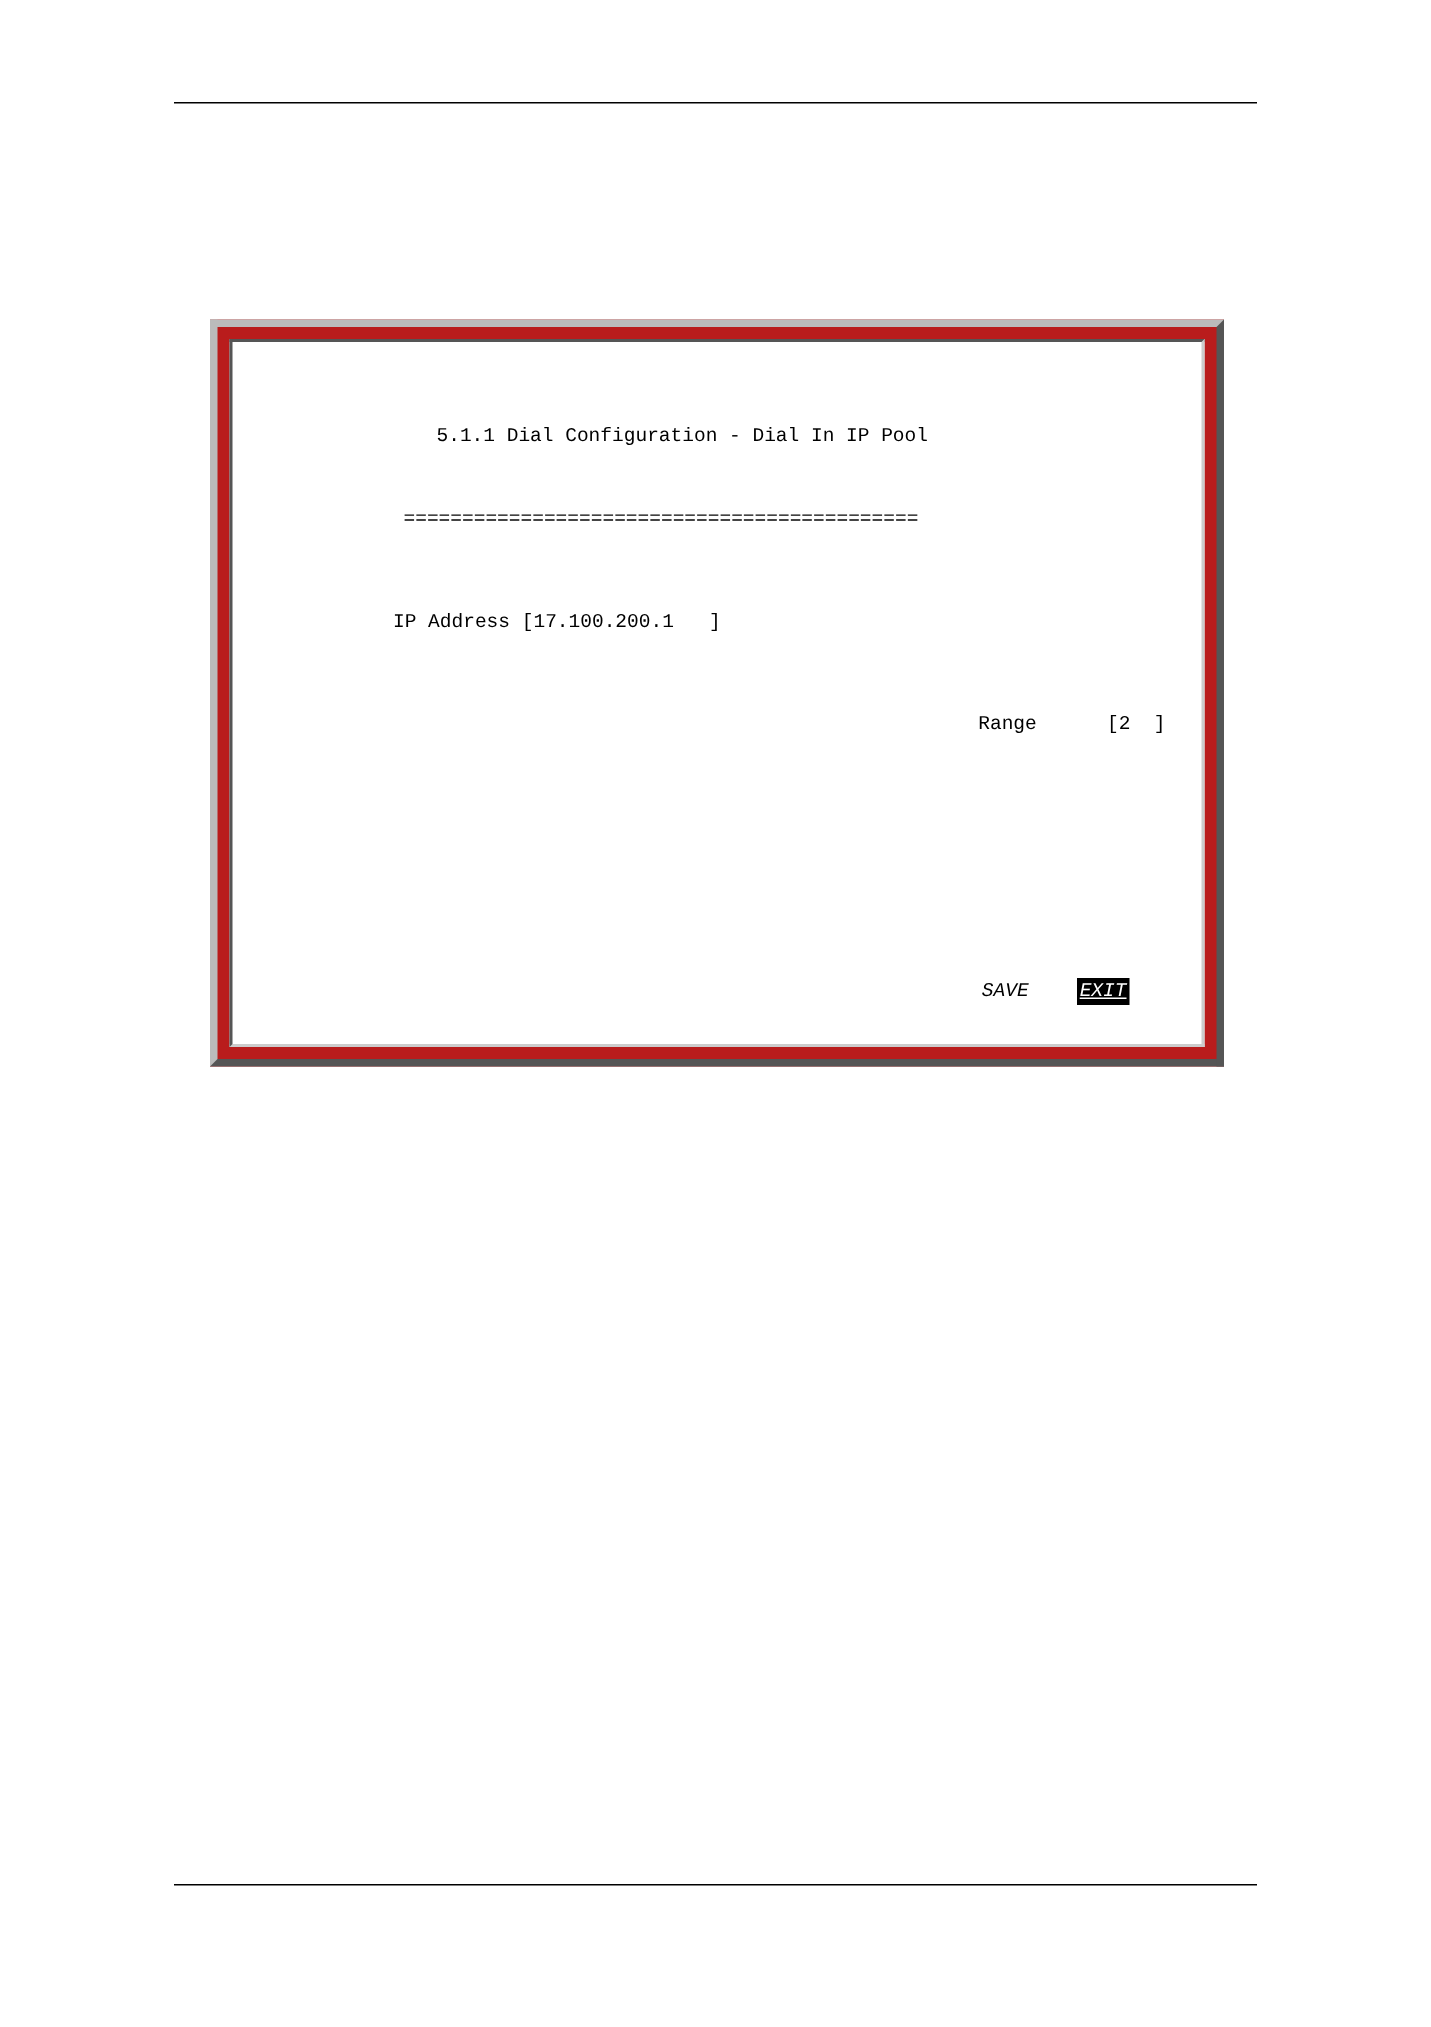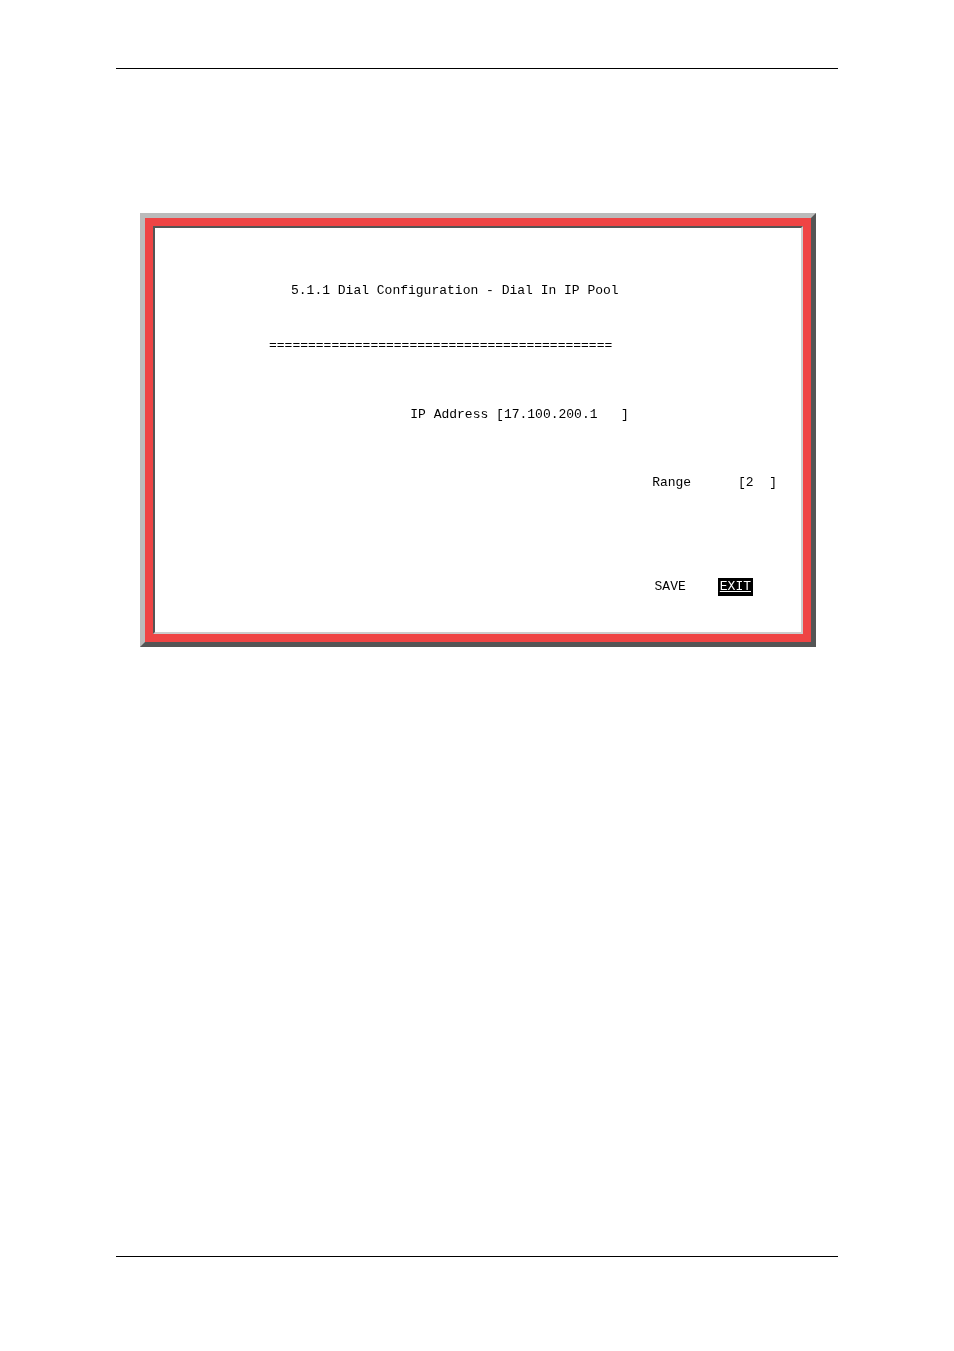--- a/index.html
+++ b/index.html
@@ -24,27 +24,27 @@
       left: 116px;
       width: 722px;
       height: 1px;
       background: #000;
     }
     .terminal-outer {
       position: absolute;
       top: 213px;
       left: 140px;
       width: 676px;
-      height: 434px;
+      height: 498px;
       border: 5px solid #888;
       border-top-color: #bbb;
       border-left-color: #bbb;
       border-right-color: #555;
       border-bottom-color: #555;
-      background: #ef4444;
+      background: #b91c1c;
     }
     .terminal-inner {
       position: absolute;
       top: 8px;
       left: 8px;
       right: 8px;
       bottom: 8px;
       border: 2px solid #888;
       border-top-color: #555;
       border-left-color: #555;
@@ -61,31 +61,31 @@
     .term-title {
       margin-left: 112px;
     }
     .term-divider {
       margin-left: 90px;
       letter-spacing: 0;
     }
     .term-row {
       margin-left: 83px;
       margin-top: 14px;
-      text-align: center;
     }
     .term-row-2 {
       margin-left: 128px;
       margin-top: 14px;
       text-align: right;
     }
     .term-actions {
       position: absolute;
-      bottom: 18px;
+      bottom: 8px;
       right: 48px;
+      font-style: italic;
     }
     .term-save {
       margin-right: 32px;
     }
     .term-exit {
       background: #000;
       color: #fff;
       padding: 0 2px;
       display: inline-block;
       text-decoration: underline;

